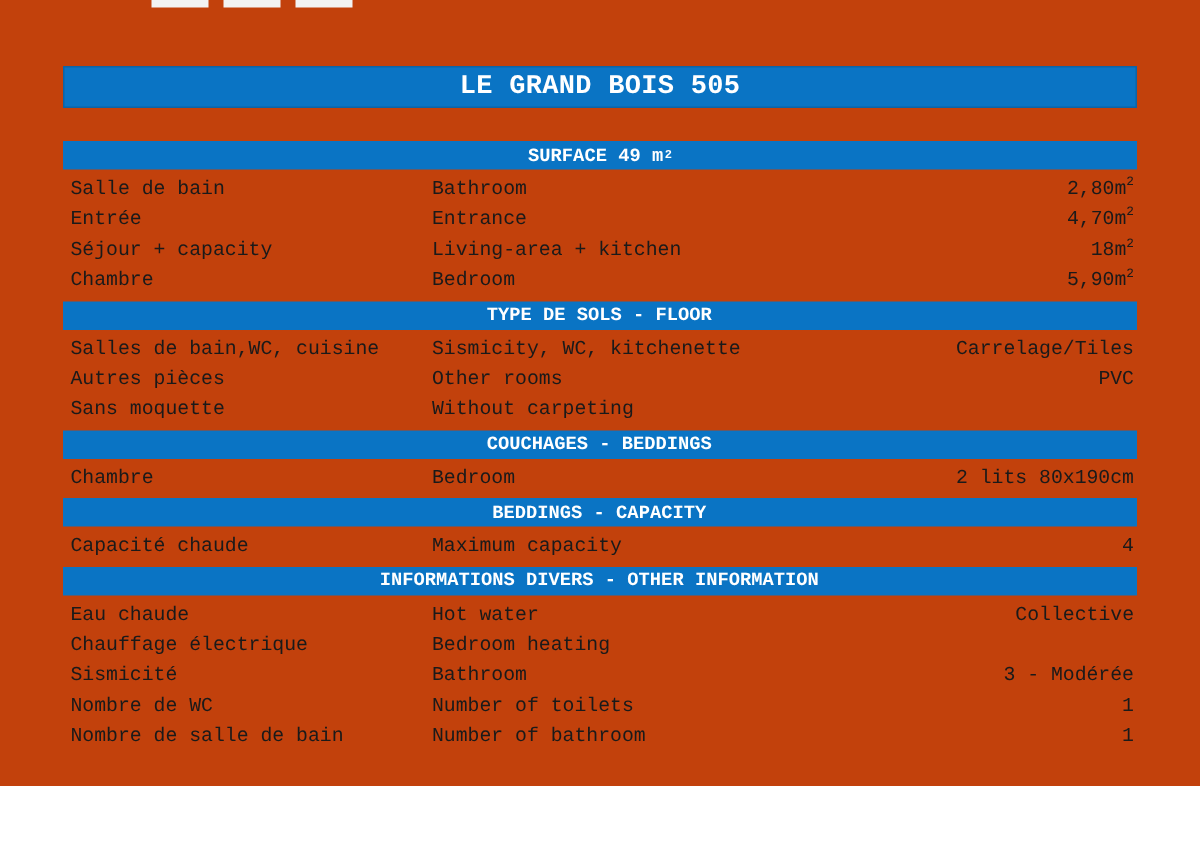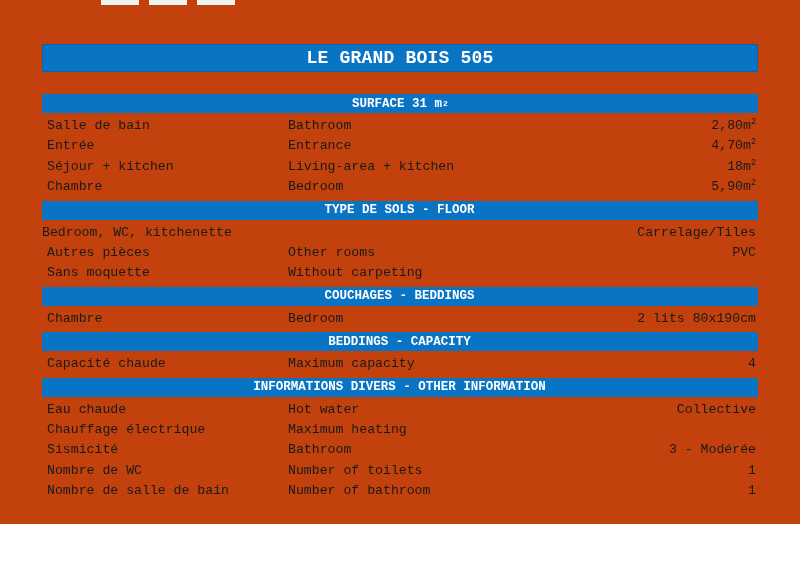--- a/index.html
+++ b/index.html
@@ -47,76 +47,77 @@
   .rows{padding:3px 0 3px 0;}
   .row{
     display:grid;
     grid-template-columns:246px 1fr auto;
     align-items:baseline;
     height:20.4px;
     line-height:20.4px;
     font-size:13.2px;
   }
   .row .c1{padding-left:5px;}
-  .row .c3{text-align:right;padding-right:2px;white-space:nowrap;}
+  .row .c3{text-align:center;padding-right:2px;white-space:nowrap;}
   .row sup{font-size:8.5px;line-height:0;}
 </style>
 </head>
 <body>
 
 <div class="page">
   <div class="artifact a1"></div>
   <div class="artifact a2"></div>
   <div class="artifact a3"></div>
 
   <div class="content">
     <div class="title-banner">
       <span>LE GRAND BOIS 505</span>
     </div>
     <div id="sections">
   <section class="section">
     <div class="section-banner">
-            <span>SURFACE 31 m</span>
+            <span>SURFACE 49 m</span>
             <sup>2</sup>
           </div>
     <div class="rows">
   <div class="row">
     <span class="c1">Salle de bain</span>
     <span class="c2">Bathroom</span>
     <span class="c3"><span>2,80m</span><sup>2</sup></span>
   </div>
 
   <div class="row">
     <span class="c1">Entrée</span>
     <span class="c2">Entrance</span>
     <span class="c3"><span>4,70m</span><sup>2</sup></span>
   </div>
 
   <div class="row">
-    <span class="c1">Séjour + kitchen</span>
+    <span class="c1">Séjour + capacity</span>
     <span class="c2">Living-area + kitchen</span>
     <span class="c3"><span>18m</span><sup>2</sup></span>
   </div>
 
   <div class="row">
     <span class="c1">Chambre</span>
     <span class="c2">Bedroom</span>
     <span class="c3"><span>5,90m</span><sup>2</sup></span>
   </div>
 </div>
   </section>
 
   <section class="section">
     <div class="section-banner">
             <span>TYPE DE SOLS - FLOOR</span>
             <sup></sup>
           </div>
     <div class="rows">
   <div class="row">
-    <span class="c2">Bedroom, WC, kitchenette</span>
+    <span class="c1">Salles de bain,WC, cuisine</span>
+    <span class="c2">Sismicity, WC, kitchenette</span>
     <span class="c3"><span>Carrelage/Tiles</span><sup></sup></span>
   </div>
 
   <div class="row">
     <span class="c1">Autres pièces</span>
     <span class="c2">Other rooms</span>
     <span class="c3"><span>PVC</span><sup></sup></span>
   </div>
 
   <div class="row">
@@ -163,21 +164,21 @@
           </div>
     <div class="rows">
   <div class="row">
     <span class="c1">Eau chaude</span>
     <span class="c2">Hot water</span>
     <span class="c3"><span>Collective</span><sup></sup></span>
   </div>
 
   <div class="row">
     <span class="c1">Chauffage électrique</span>
-    <span class="c2">Maximum heating</span>
+    <span class="c2">Bedroom heating</span>
     <span class="c3"><span></span><sup></sup></span>
   </div>
 
   <div class="row">
     <span class="c1">Sismicité</span>
     <span class="c2">Bathroom</span>
     <span class="c3"><span>3 - Modérée</span><sup></sup></span>
   </div>
 
   <div class="row">

